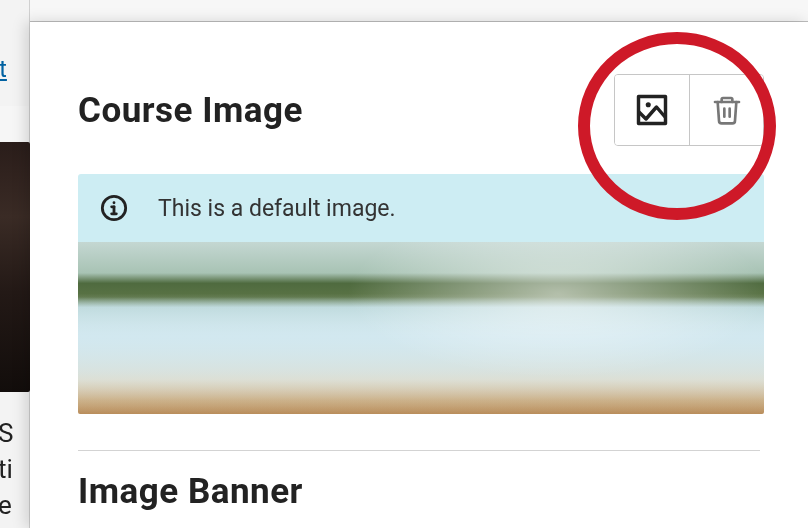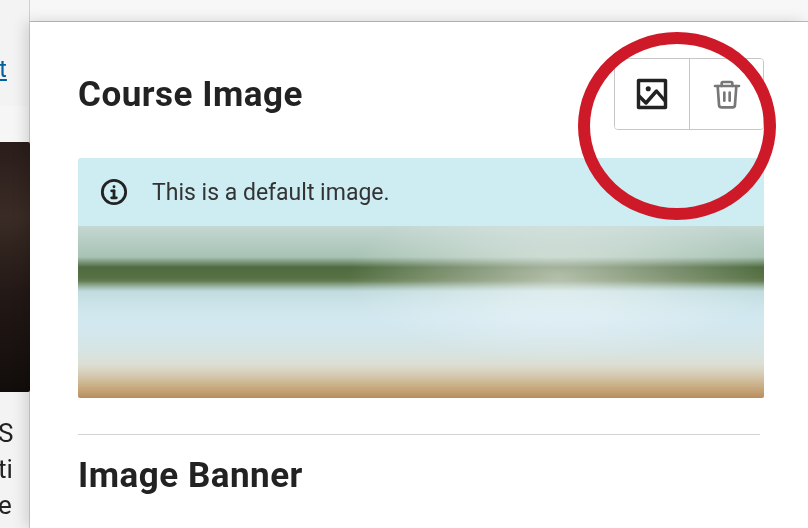--- a/index.html
+++ b/index.html
@@ -60,21 +60,22 @@
       line-height: 30px;
       white-space: nowrap;
     }
     .panel {
       position: absolute;
       left: 30px; top: 22px; right: 0; bottom: 0;
       background: #fff;
       box-shadow: -4px 0 14px rgba(0,0,0,.15);
     }
     .section {
-      padding: 36px 44px 0 48px;
+      padding: 16px 44px 0 48px;
+      margin-top: 36px;
     }
     .section-header {
       display: flex;
       justify-content: space-between;
       align-items: center;
       margin-bottom: 28px;
     }
     h2 {
       font-size: 35px;
       font-weight: 700;
@@ -96,21 +97,21 @@
       justify-content: center;
       background: #fff;
       cursor: pointer;
     }
     .icon-button + .icon-button { border-left: 1px solid #c6c6c6; }
     .notice {
       background: #cdedf3;
       padding: 20px 22px;
       display: flex;
       align-items: center;
-      gap: 24px;
+      gap: 30px;
       font-size: 23px;
       color: #333;
       border-radius: 3px 3px 0 0;
     }
     .preview-image {
       height: 172px;
       width: 100%;
       border-radius: 0 0 2px 2px;
       background:
         linear-gradient(180deg, rgba(210,232,240,0.0) 0%, rgba(210,232,240,0.0) 30%, rgba(210,232,240,0.9) 55%, rgba(210,232,240,0.6) 75%, rgba(240,225,200,0.0) 100%),

